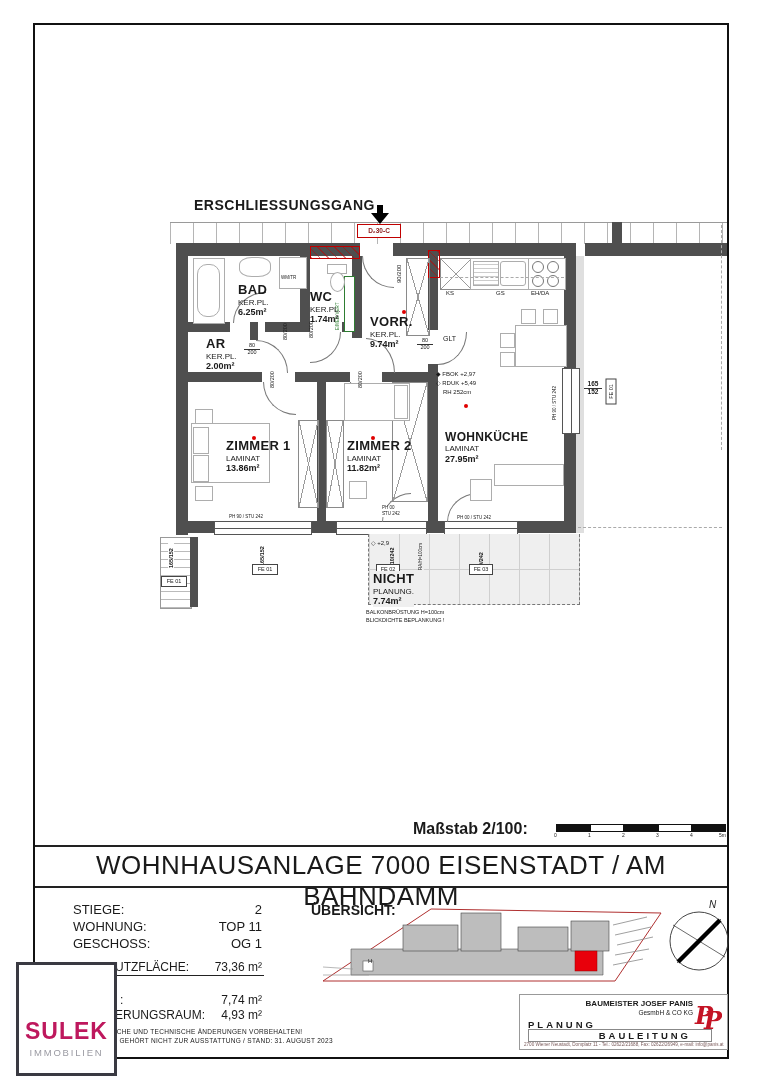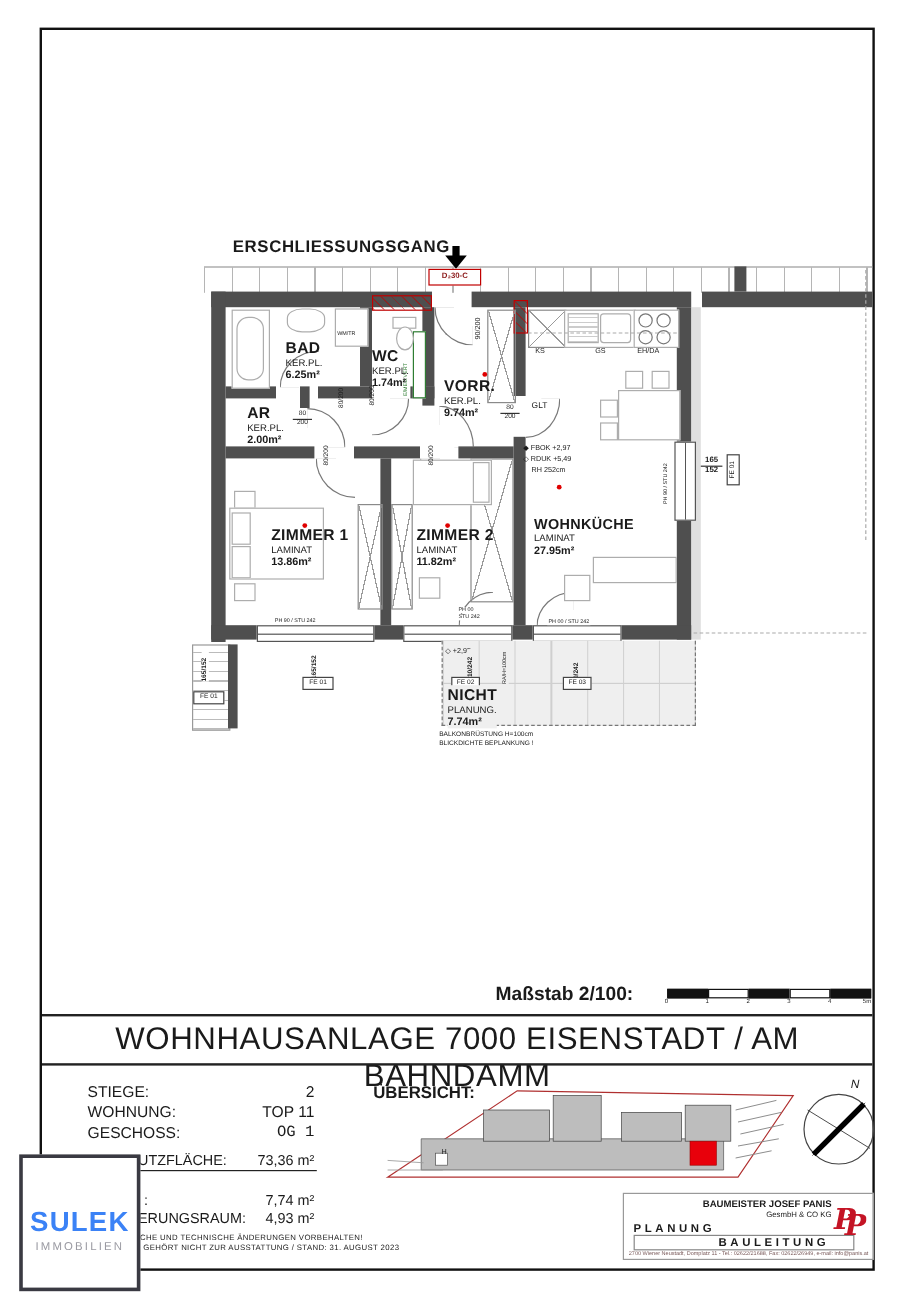--- a/index.html
+++ b/index.html
@@ -276,34 +276,34 @@
 
   <div class="hrule" style="left:35px;top:845px;width:692px;height:2px;"></div>
   <div class="abs" style="left:35px;top:850px;width:692px;text-align:center;font-size:26px;letter-spacing:.5px;">WOHNHAUSANLAGE 7000 EISENSTADT / AM BAHNDAMM</div>
   <div class="hrule" style="left:35px;top:886px;width:692px;height:2px;"></div>
 
   <div class="panel-lbl" style="left:73px;top:902px;">STIEGE:</div>
   <div class="panel-val" style="left:170px;top:902px;width:92px;">2</div>
   <div class="panel-lbl" style="left:73px;top:919px;">WOHNUNG:</div>
   <div class="panel-val" style="left:170px;top:919px;width:92px;">TOP 11</div>
   <div class="panel-lbl" style="left:73px;top:936px;">GESCHOSS:</div>
-  <div class="panel-val" style="left:170px;top:936px;width:92px;font-family:Liberation Mono, monospace;">OG 1</div>
+  <div class="panel-val" style="left:170px;top:936px;width:92px;">OG 1</div>
 
   <div class="panel-lbl" style="left:115px;top:960px;font-size:12px;">UTZFLÄCHE:</div>
   <div class="panel-val" style="left:170px;top:960px;width:92px;font-size:12px;">73,36 m²</div>
   <div class="hrule" style="left:112px;top:975px;width:152px;height:1px;"></div>
   <div class="panel-lbl" style="left:120px;top:993px;font-size:12px;">:</div>
   <div class="panel-val" style="left:170px;top:993px;width:92px;font-size:12px;">7,74 m²</div>
   <div class="panel-lbl" style="left:115px;top:1008px;font-size:12px;">ERUNGSRAUM:</div>
   <div class="panel-val" style="left:170px;top:1008px;width:92px;font-size:12px;">4,93 m²</div>
   <div class="lbl" style="left:112px;top:1028px;font-size:6.5px;letter-spacing:.3px;">SCHE UND TECHNISCHE ÄNDERUNGEN VORBEHALTEN!</div>
   <div class="lbl" style="left:112px;top:1037px;font-size:6.5px;letter-spacing:.3px;">G GEHÖRT NICHT ZUR AUSSTATTUNG / STAND: 31. AUGUST 2023</div>
 
   <div class="abs" style="left:16px;top:962px;width:95px;height:108px;background:#fff;border:3px solid #3a3a42;z-index:5;text-align:center;">
-    <div style="margin-top:40px;font-size:23px;font-weight:bold;color:#3b82f6;letter-spacing:1px;">SULEK</div>
+    <div style="margin-top:53px;font-size:23px;font-weight:bold;color:#be185d;letter-spacing:1px;">SULEK</div>
     <div style="margin-top:2px;font-size:9.5px;color:#9a9aa2;letter-spacing:1.8px;">IMMOBILIEN</div>
   </div>
 
   <div class="lbl" style="left:311px;top:903px;font-size:14px;font-weight:bold;">ÜBERSICHT:</div>
   <svg class="abs" style="left:313px;top:897px;" width="352" height="92" viewBox="0 0 352 92">
     <polygon points="10,84 118,12 348,16 302,84" fill="none" stroke="#b03030" stroke-width="1"></polygon>
     <polygon points="38,52 290,52 290,78 38,78" fill="#bdbdbd" stroke="#555" stroke-width=".6"></polygon>
     <rect x="90" y="28" width="55" height="26" fill="#bdbdbd" stroke="#444" stroke-width=".6"></rect>
     <rect x="148" y="16" width="40" height="38" fill="#bdbdbd" stroke="#444" stroke-width=".6"></rect>
     <rect x="205" y="30" width="50" height="24" fill="#bdbdbd" stroke="#444" stroke-width=".6"></rect>

